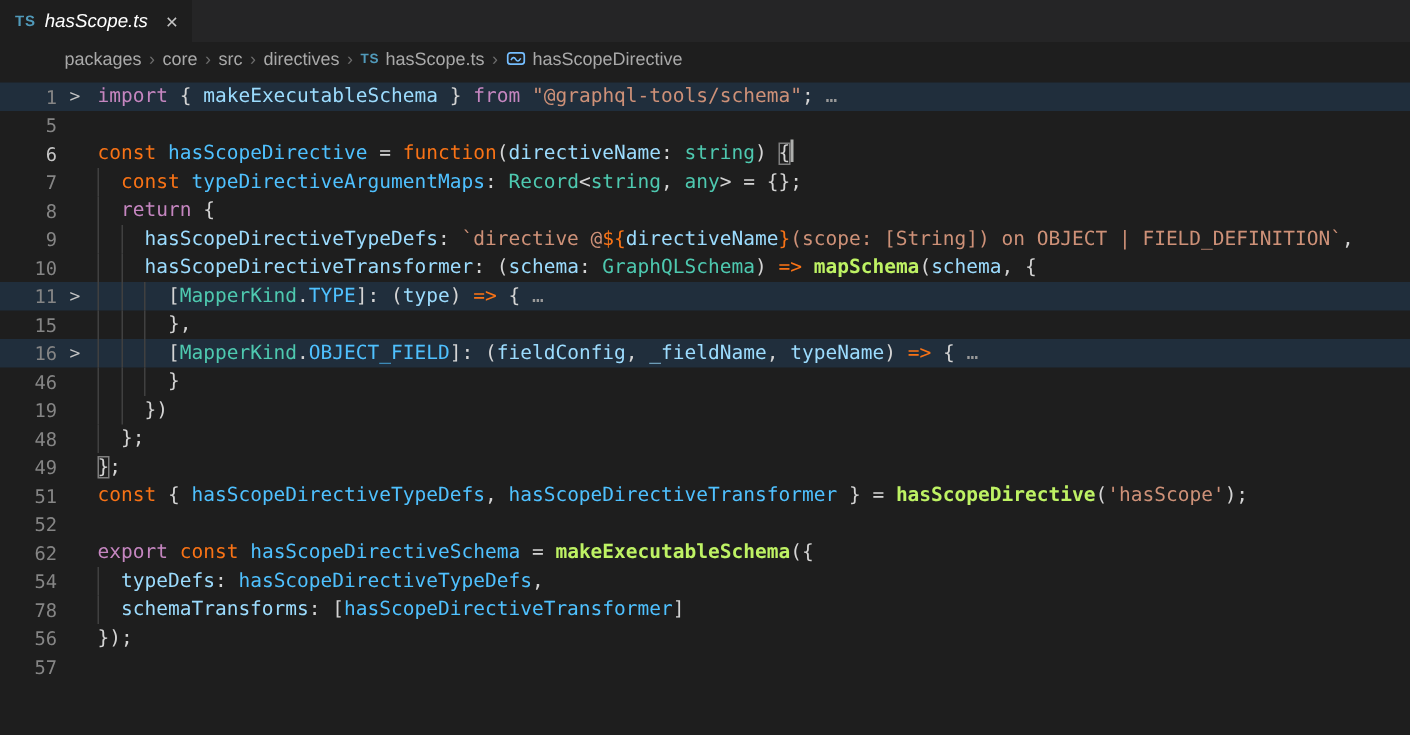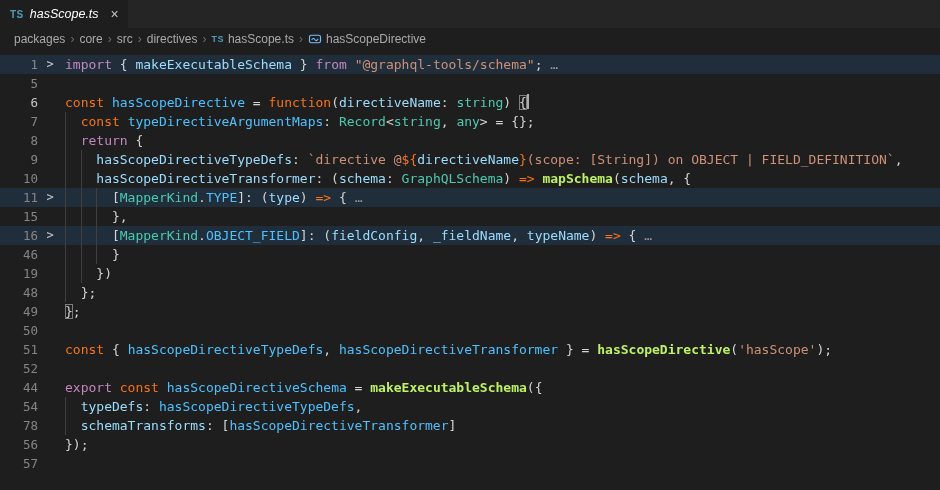--- a/index.html
+++ b/index.html
@@ -9,21 +9,21 @@
   
   .tabbar { height:28px; width:100%; background:#252526; display:flex; align-items:stretch; }
   .tab { background:#1e1e1e; display:flex; align-items:center; gap:6px;
          padding:0 9px 0 10px; min-width:116px; cursor:pointer; }
   .tab-lang { color:#519aba; font-size:10px; font-weight:bold; letter-spacing:0.5px; }
   .tab-label { color:#ffffff; font-size:12.5px; font-style:italic; }
   .tab-close { color:#c5c5c5; font-size:14px; line-height:14px; margin-left:6px; }
 
   
   .breadcrumbs { height:22px; display:flex; align-items:center; padding-left:14px;
-                 background:#1e1e1e; color:#a9a9a9; font-size:12px; }
+                 background:#1e1e1e; color:#a9a9a9; font-size:12px;margin-left:29px; }
   .crumb { display:flex; align-items:center; gap:4px; cursor:pointer; white-space:pre; }
   .crumb-sep { color:#6e6e6e; margin:0 5px; font-size:12px; }
   .crumb-lang { color:#519aba; font-size:9px; font-weight:bold; letter-spacing:0.5px; }
   .crumb-icon svg { display:block; }
 
   
   .editor { position:relative; padding-top:5px;
             font-family:"DejaVu Sans Mono", monospace; font-size:13px; }
   .line { display:flex; height:19px; line-height:19px; position:relative; white-space:pre; }
   .line.hl { background:rgba(38,79,120,0.34); }
@@ -86,21 +86,20 @@
     <div class="line"><div class="ln">8</div><div class="foldcol"></div><div class="codecol"><span class="guide" style="left: 3px;"></span>  <span class="tk-kw">return</span><span class="tk-p"> {</span></div></div>
     <div class="line"><div class="ln">9</div><div class="foldcol"></div><div class="codecol"><span class="guide" style="left: 3px;"></span><span class="guide" style="left: 18.66px;"></span>    <span class="tk-var">hasScopeDirectiveTypeDefs</span><span class="tk-p">: </span><span class="tk-str">`directive @</span><span class="tk-kwb">${</span><span class="tk-var">directiveName</span><span class="tk-kwb">}</span><span class="tk-str">(scope: [String]) on OBJECT | FIELD_DEFINITION`</span><span class="tk-p">,</span></div></div>
     <div class="line"><div class="ln">10</div><div class="foldcol"></div><div class="codecol"><span class="guide" style="left: 3px;"></span><span class="guide" style="left: 18.66px;"></span>    <span class="tk-var">hasScopeDirectiveTransformer</span><span class="tk-p">: (</span><span class="tk-var">schema</span><span class="tk-p">: </span><span class="tk-type">GraphQLSchema</span><span class="tk-p">) </span><span class="tk-kwb">=&gt;</span><span class="tk-p"> </span><span class="tk-func">mapSchema</span><span class="tk-p">(</span><span class="tk-var">schema</span><span class="tk-p">, {</span></div></div>
     <div class="line hl"><div class="ln">11</div><div class="foldcol">&gt;</div><div class="codecol"><span class="guide" style="left: 3px;"></span><span class="guide" style="left: 18.66px;"></span><span class="guide" style="left: 34.32px;"></span>      <span class="tk-p">[</span><span class="tk-type">MapperKind</span><span class="tk-p">.</span><span class="tk-cvar">TYPE</span><span class="tk-p">]: (</span><span class="tk-var">type</span><span class="tk-p">) </span><span class="tk-kwb">=&gt;</span><span class="tk-p"> { </span><span class="tk-dots">…</span></div></div>
     <div class="line"><div class="ln">15</div><div class="foldcol"></div><div class="codecol"><span class="guide" style="left: 3px;"></span><span class="guide" style="left: 18.66px;"></span><span class="guide" style="left: 34.32px;"></span>      <span class="tk-p">},</span></div></div>
     <div class="line hl"><div class="ln">16</div><div class="foldcol">&gt;</div><div class="codecol"><span class="guide" style="left: 3px;"></span><span class="guide" style="left: 18.66px;"></span><span class="guide" style="left: 34.32px;"></span>      <span class="tk-p">[</span><span class="tk-type">MapperKind</span><span class="tk-p">.</span><span class="tk-cvar">OBJECT_FIELD</span><span class="tk-p">]: (</span><span class="tk-var">fieldConfig</span><span class="tk-p">, </span><span class="tk-var">_fieldName</span><span class="tk-p">, </span><span class="tk-var">typeName</span><span class="tk-p">) </span><span class="tk-kwb">=&gt;</span><span class="tk-p"> { </span><span class="tk-dots">…</span></div></div>
     <div class="line"><div class="ln">46</div><div class="foldcol"></div><div class="codecol"><span class="guide" style="left: 3px;"></span><span class="guide" style="left: 18.66px;"></span><span class="guide" style="left: 34.32px;"></span>      <span class="tk-p">}</span></div></div>
     <div class="line"><div class="ln">19</div><div class="foldcol"></div><div class="codecol"><span class="guide" style="left: 3px;"></span><span class="guide" style="left: 18.66px;"></span>    <span class="tk-p">})</span></div></div>
     <div class="line"><div class="ln">48</div><div class="foldcol"></div><div class="codecol"><span class="guide" style="left: 3px;"></span>  <span class="tk-p">};</span></div></div>
     <div class="line"><div class="ln">49</div><div class="foldcol"></div><div class="codecol"><span class="tk-p tk-match">}</span><span class="tk-p">;</span></div></div>
-    <div class="line"><div class="ln">50</div><div class="foldcol"></div><div class="codecol"></div></div>
     <div class="line"><div class="ln">51</div><div class="foldcol"></div><div class="codecol"><span class="tk-kwb">const </span><span class="tk-p">{ </span><span class="tk-cvar">hasScopeDirectiveTypeDefs</span><span class="tk-p">, </span><span class="tk-cvar">hasScopeDirectiveTransformer</span><span class="tk-p"> } = </span><span class="tk-func">hasScopeDirective</span><span class="tk-p">(</span><span class="tk-str">'hasScope'</span><span class="tk-p">);</span></div></div>
     <div class="line"><div class="ln">52</div><div class="foldcol"></div><div class="codecol"></div></div>
-    <div class="line"><div class="ln">44</div><div class="foldcol"></div><div class="codecol"><span class="tk-kw">export</span><span class="tk-p"> </span><span class="tk-kwb">const </span><span class="tk-cvar">hasScopeDirectiveSchema</span><span class="tk-p"> = </span><span class="tk-func">makeExecutableSchema</span><span class="tk-p">({</span></div></div>
+    <div class="line"><div class="ln">62</div><div class="foldcol"></div><div class="codecol"><span class="tk-kw">export</span><span class="tk-p"> </span><span class="tk-kwb">const </span><span class="tk-cvar">hasScopeDirectiveSchema</span><span class="tk-p"> = </span><span class="tk-func">makeExecutableSchema</span><span class="tk-p">({</span></div></div>
     <div class="line"><div class="ln">54</div><div class="foldcol"></div><div class="codecol"><span class="guide" style="left: 3px;"></span>  <span class="tk-var">typeDefs</span><span class="tk-p">: </span><span class="tk-cvar">hasScopeDirectiveTypeDefs</span><span class="tk-p">,</span></div></div>
     <div class="line"><div class="ln">78</div><div class="foldcol"></div><div class="codecol"><span class="guide" style="left: 3px;"></span>  <span class="tk-var">schemaTransforms</span><span class="tk-p">: [</span><span class="tk-cvar">hasScopeDirectiveTransformer</span><span class="tk-p">]</span></div></div>
     <div class="line"><div class="ln">56</div><div class="foldcol"></div><div class="codecol"><span class="tk-p">});</span></div></div>
     <div class="line"><div class="ln">57</div><div class="foldcol"></div><div class="codecol"></div></div>
   </div>
 
 </body></html>

